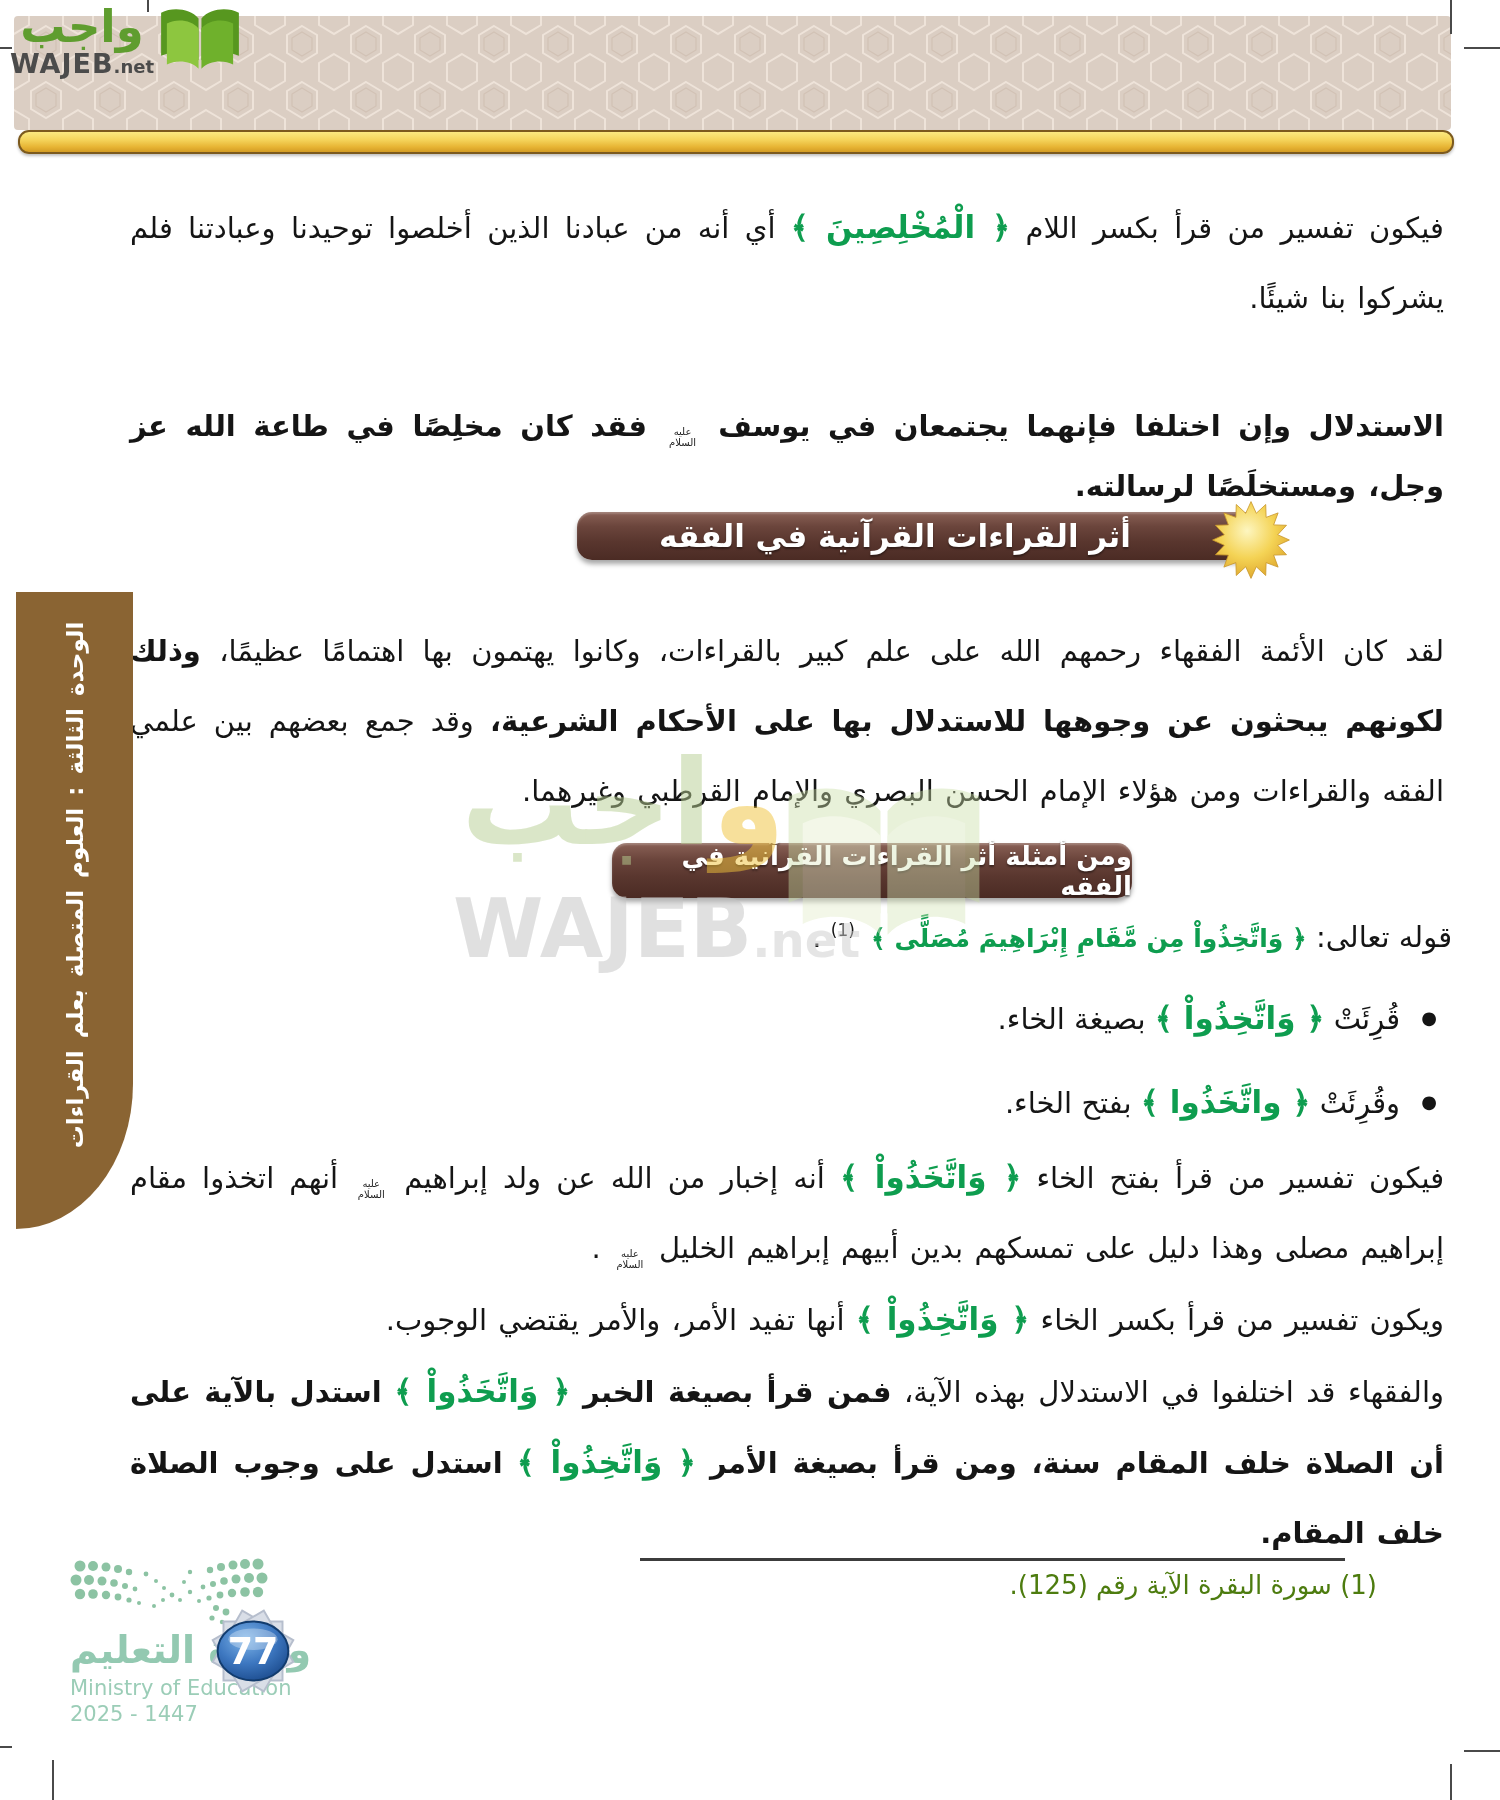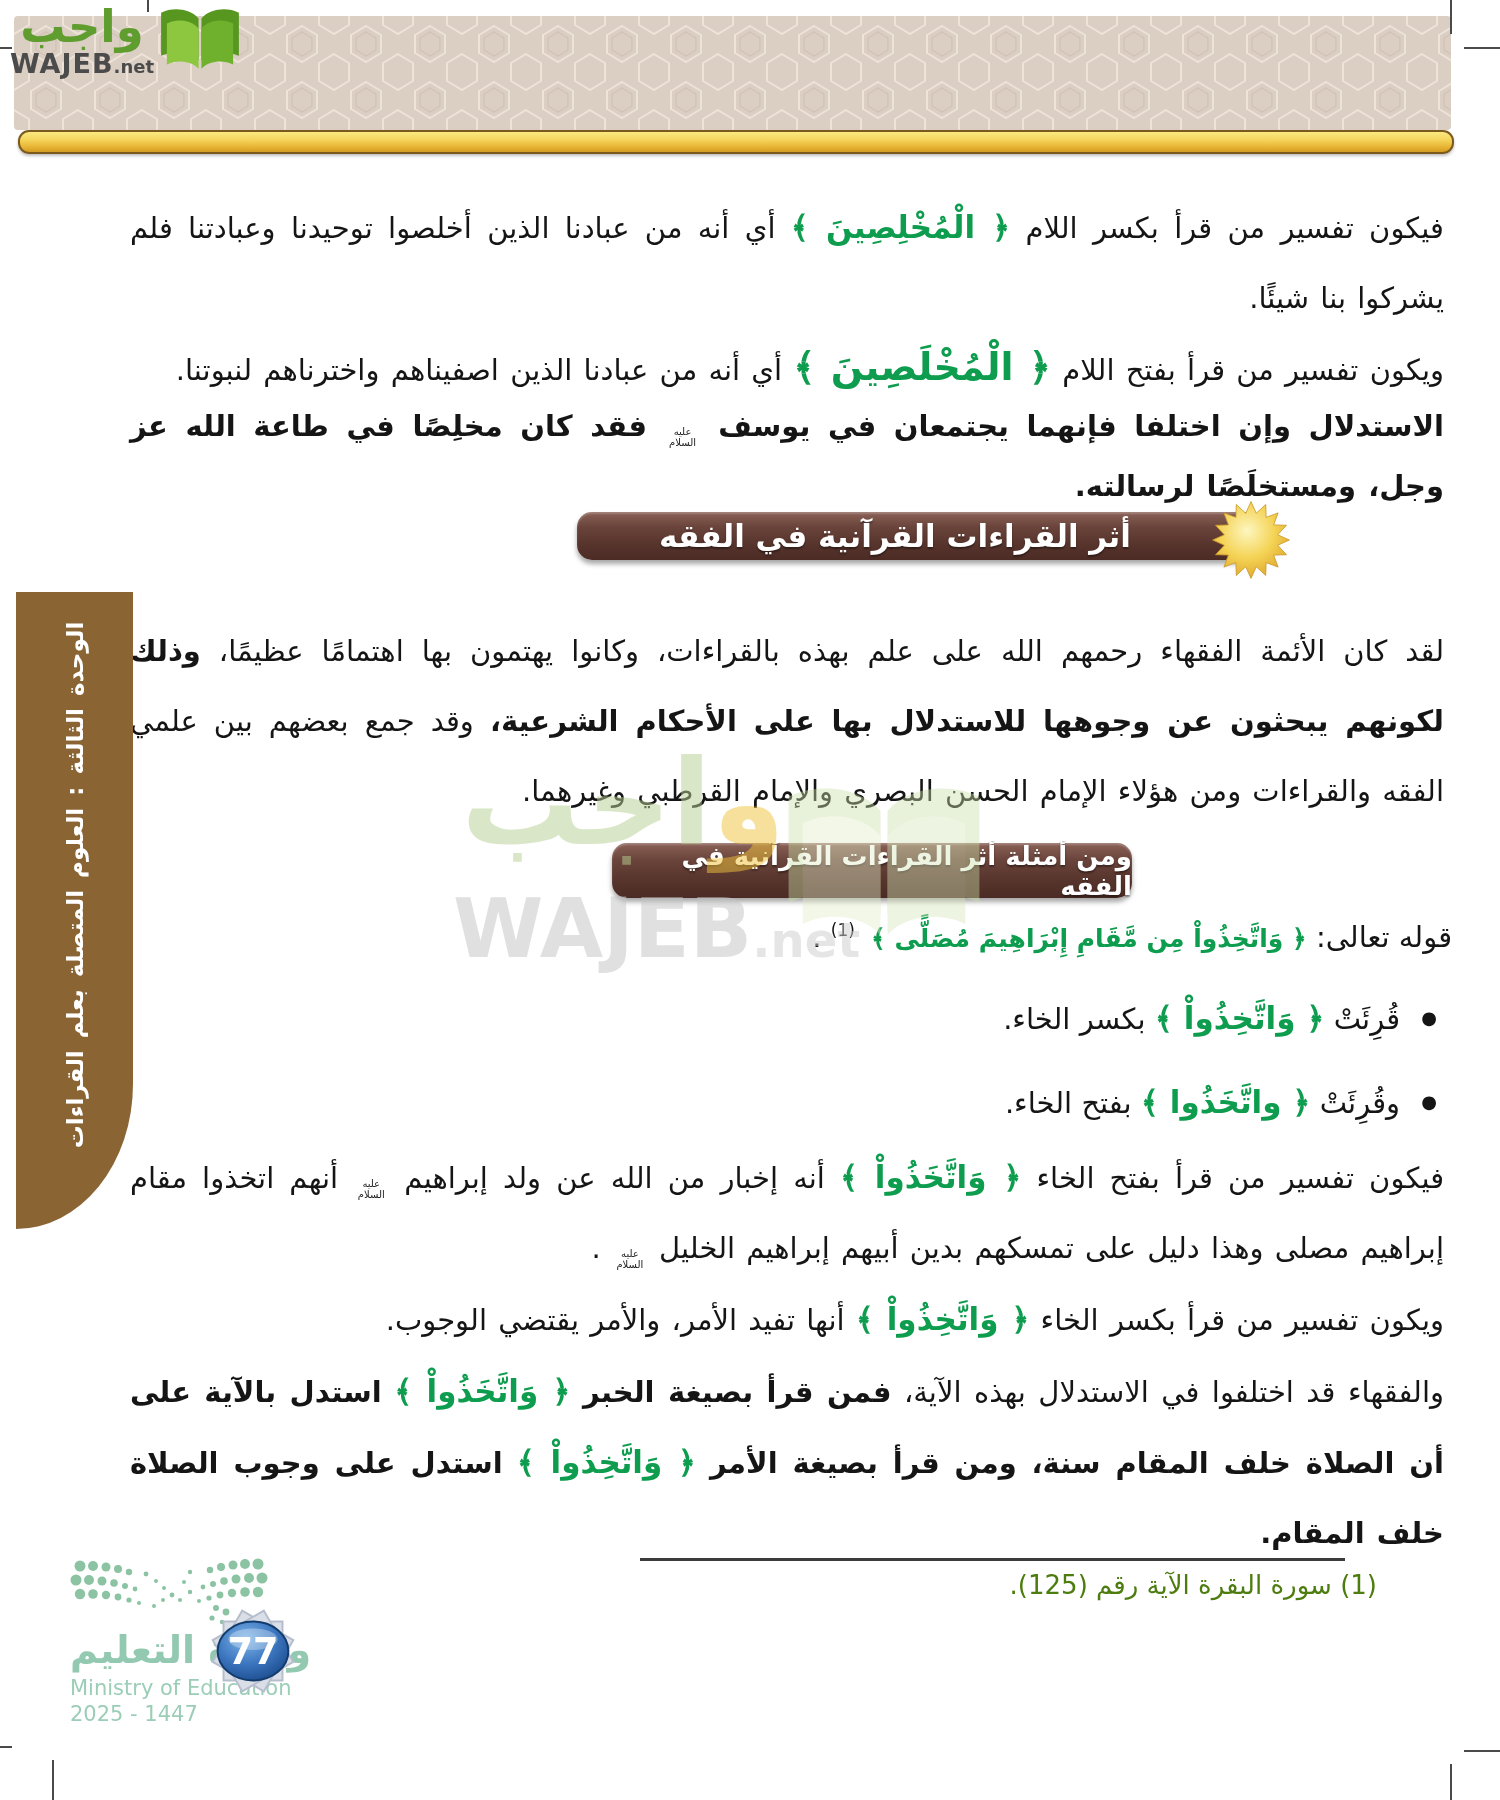--- a/index.html
+++ b/index.html
@@ -123,25 +123,20 @@
   <div class="tab">
     <span class="tab-label">الوحدة الثالثة : العلوم المتصلة بعلم القراءات</span>
   </div>
 
   <div class="para" style="top:192px;">
     <span>فيكون تفسير من قرأ بكسر اللام</span>
     <span class="qr">﴿ الْمُخْلِصِينَ ﴾</span>
     <span>أي أنه من عبادنا الذين أخلصوا توحيدنا وعبادتنا فلم يشركوا بنا شيئًا.</span>
   </div>
 
-  <div class="para" style="top:332px;">
-    <span>ويكون تفسير من قرأ بفتح اللام</span>
-    <span class="qr qr-lg">﴿ الْمُخْلَصِينَ ﴾</span>
-    <span>أي أنه من عبادنا الذين اصفيناهم واخترناهم لنبوتنا.</span>
-  </div>
 
   <div class="para b" style="top:396px;line-height:60px;">
     <span>الاستدلال وإن اختلفا فإنهما يجتمعان في يوسف</span>
     <span class="hon">عليه السلام</span>
     <span>فقد كان مخلِصًا في طاعة الله عز وجل، ومستخلَصًا لرسالته.</span>
   </div>
 
   <div class="banner banner1">
     <span>أثر القراءات القرآنية في الفقه</span>
     <svg class="star" viewBox="0 0 100 100">
@@ -150,41 +145,41 @@
           <stop offset="0%" stop-color="#fdf6c0"></stop>
           <stop offset="55%" stop-color="#f4d355"></stop>
           <stop offset="100%" stop-color="#dfa72c"></stop>
         </radialGradient>
       </defs>
       <polygon fill="url(#goldg)" stroke="#c8962a" stroke-width="1" points="98,50 83.4,56.6 94.4,68.4 78.3,68.9 83.9,83.9 68.9,78.3 68.4,94.4 56.6,83.4 50,98 43.4,83.4 31.6,94.4 31.1,78.3 16.1,83.9 21.7,68.9 5.6,68.4 16.6,56.6 2,50 16.6,43.4 5.6,31.6 21.7,31.1 16.1,16.1 31.1,21.7 31.6,5.6 43.4,16.6 50,2 56.6,16.6 68.4,5.6 68.9,21.7 83.9,16.1 78.3,31.1 94.4,31.6 83.4,43.4"></polygon>
     </svg>
   </div>
 
   <div class="para" style="top:616px;">
-    <span>لقد كان الأئمة الفقهاء رحمهم الله على علم بهذه بالقراءات، وكانوا يهتمون بها اهتمامًا عظيمًا،</span>
+    <span>لقد كان الأئمة الفقهاء رحمهم الله على علم كبير بالقراءات، وكانوا يهتمون بها اهتمامًا عظيمًا،</span>
     <span class="b">وذلك لكونهم يبحثون عن وجوهها للاستدلال بها على الأحكام الشرعية،</span>
     <span>وقد جمع بعضهم بين علمي الفقه والقراءات ومن هؤلاء الإمام الحسن البصري والإمام القرطبي وغيرهما.</span>
   </div>
 
   <div class="banner banner2">
     <span>ومن أمثلة أثر القراءات القرآنية في الفقه</span>
   </div>
 
   <div class="verse-line">
     <span>قوله تعالى:</span>
     <span class="qr verse-qr">﴿ وَاتَّخِذُواْ مِن مَّقَامِ إِبْرَاهِيمَ مُصَلًّى ﴾</span>
     <sup class="fn">(1)</sup>
     <span>.</span>
   </div>
 
   <div class="bullet" style="top:988px;">
     <span class="dot">●</span>
     <span>قُرِئَتْ</span>
     <span class="qr">﴿ وَاتَّخِذُواْ ﴾</span>
-    <span>بكسر الخاء.</span>
+    <span>بصيغة الخاء.</span>
   </div>
   <div class="bullet" style="top:1072px;">
     <span class="dot">●</span>
     <span>وقُرِئَتْ</span>
     <span class="qr">﴿ واتَّخَذُوا ﴾</span>
     <span>بفتح الخاء.</span>
   </div>
 
   <div class="para" style="top:1142px;">
     <span>فيكون تفسير من قرأ بفتح الخاء</span>

